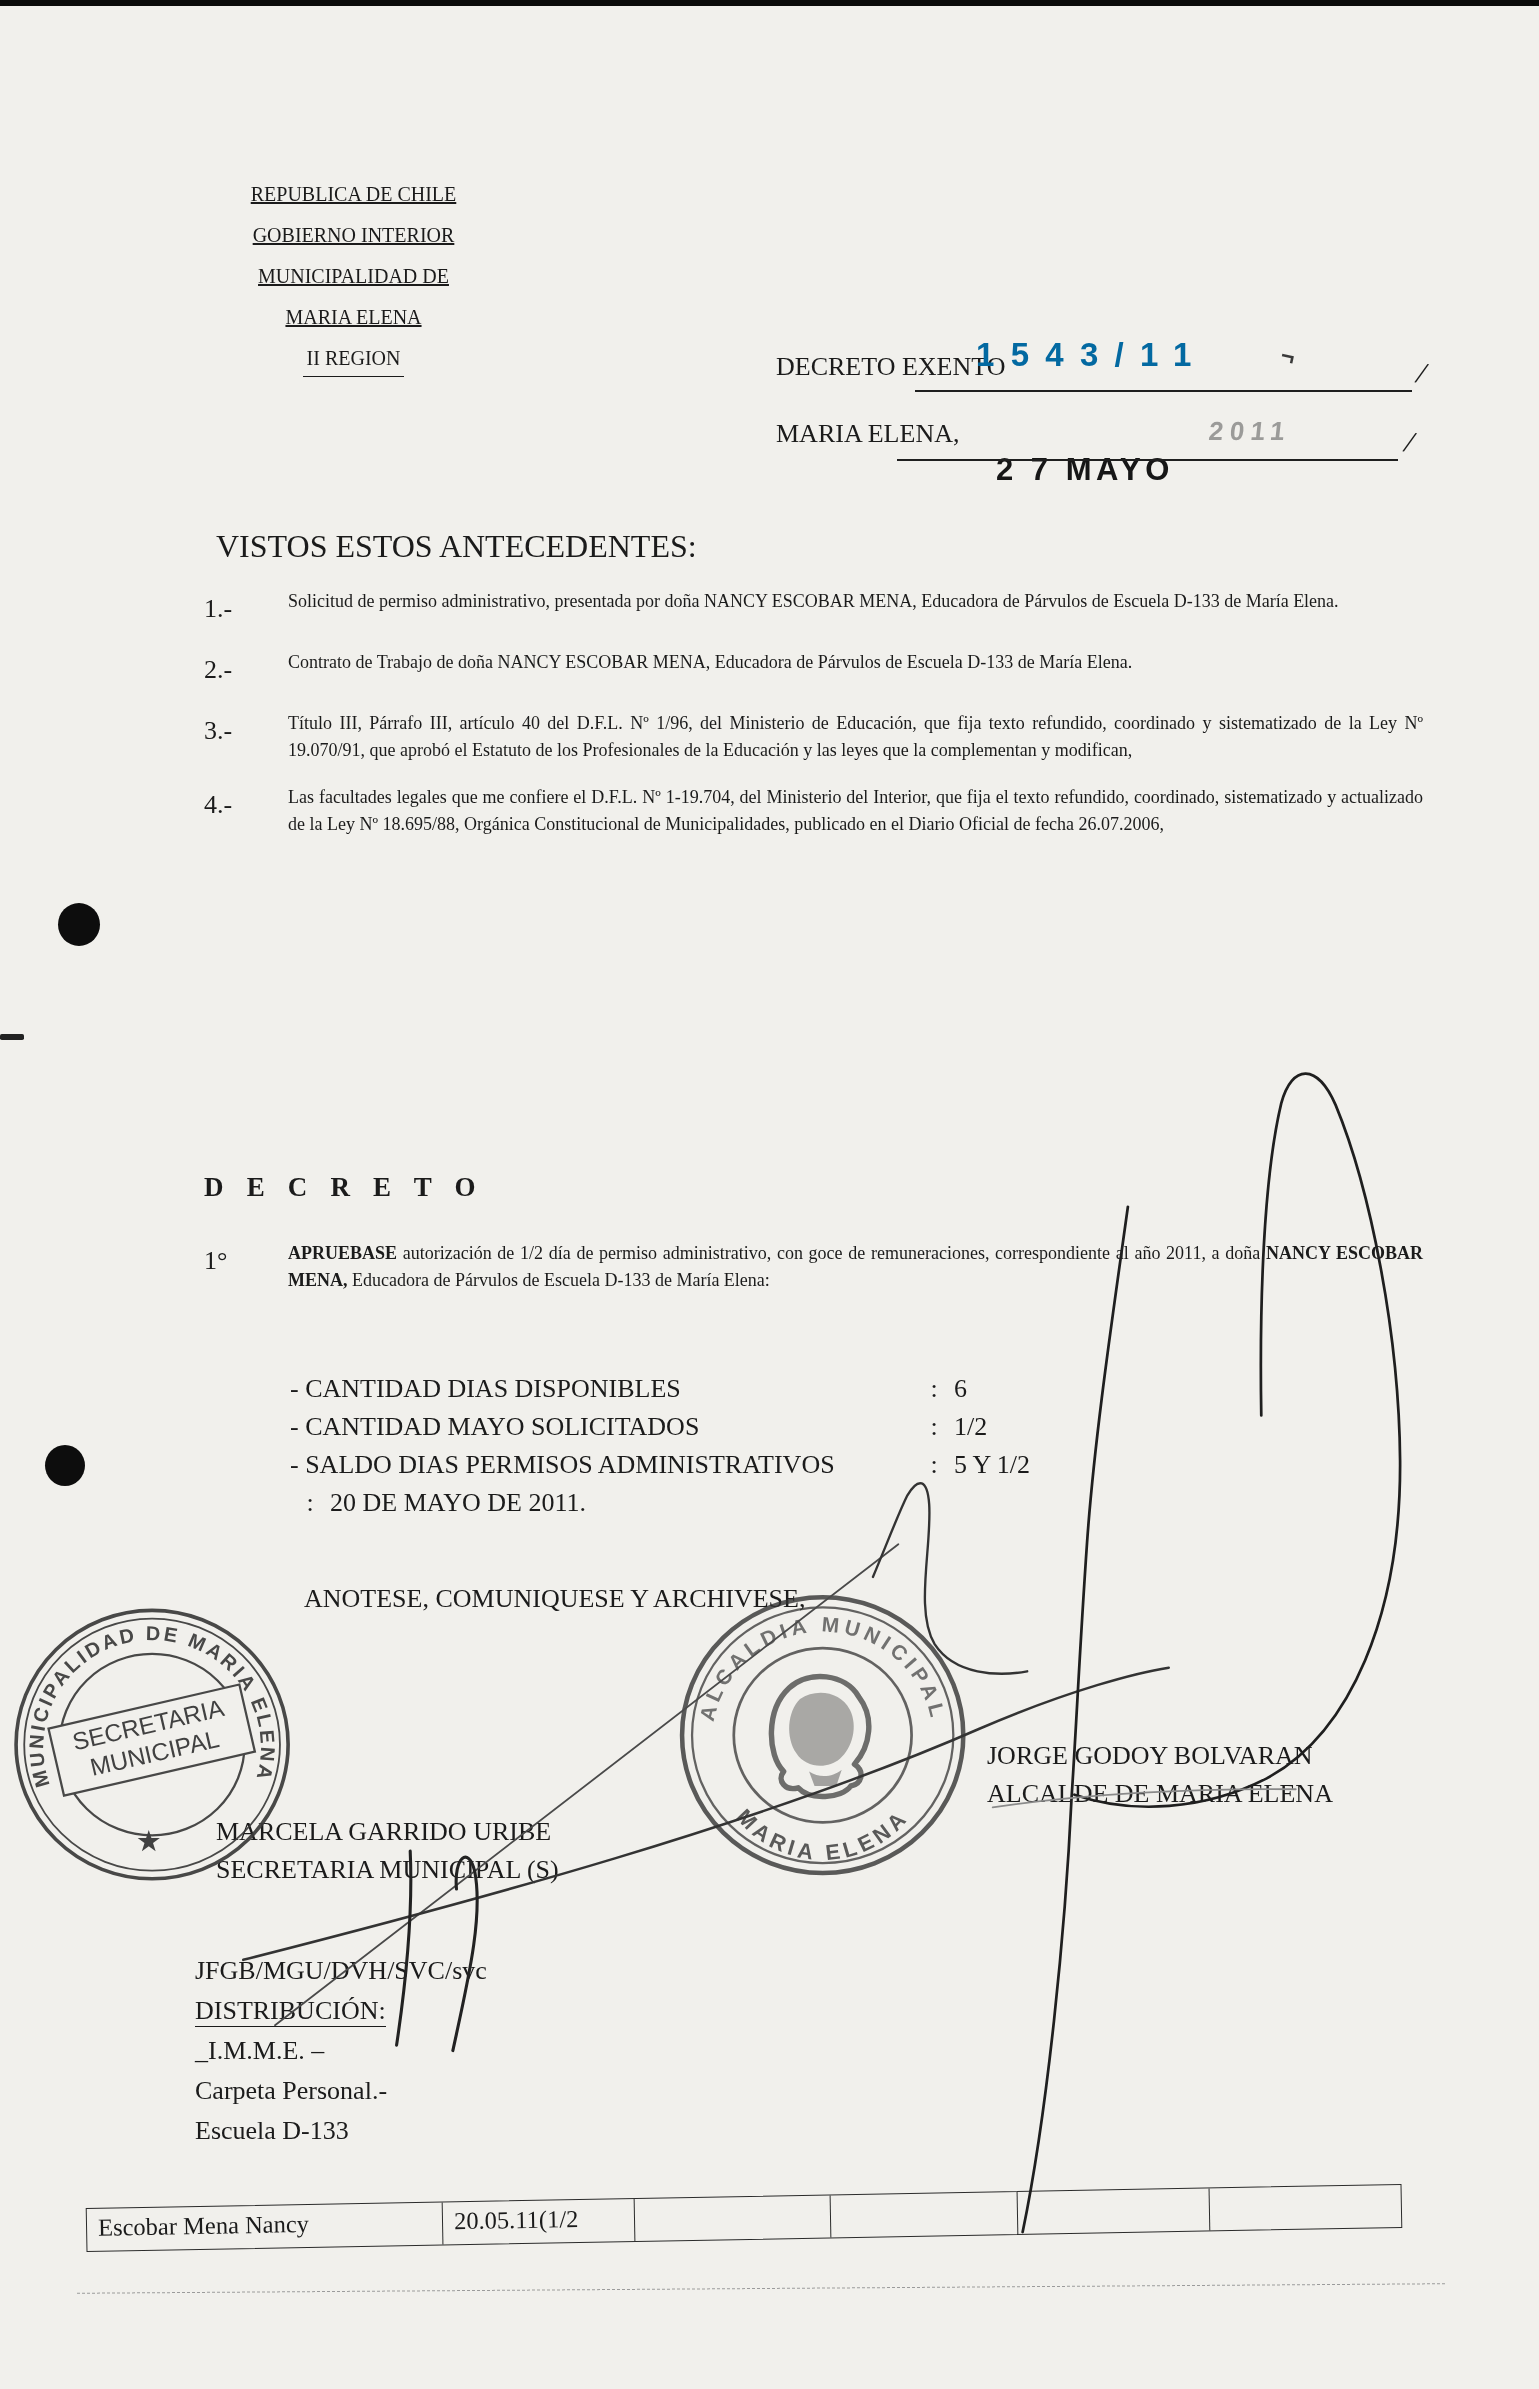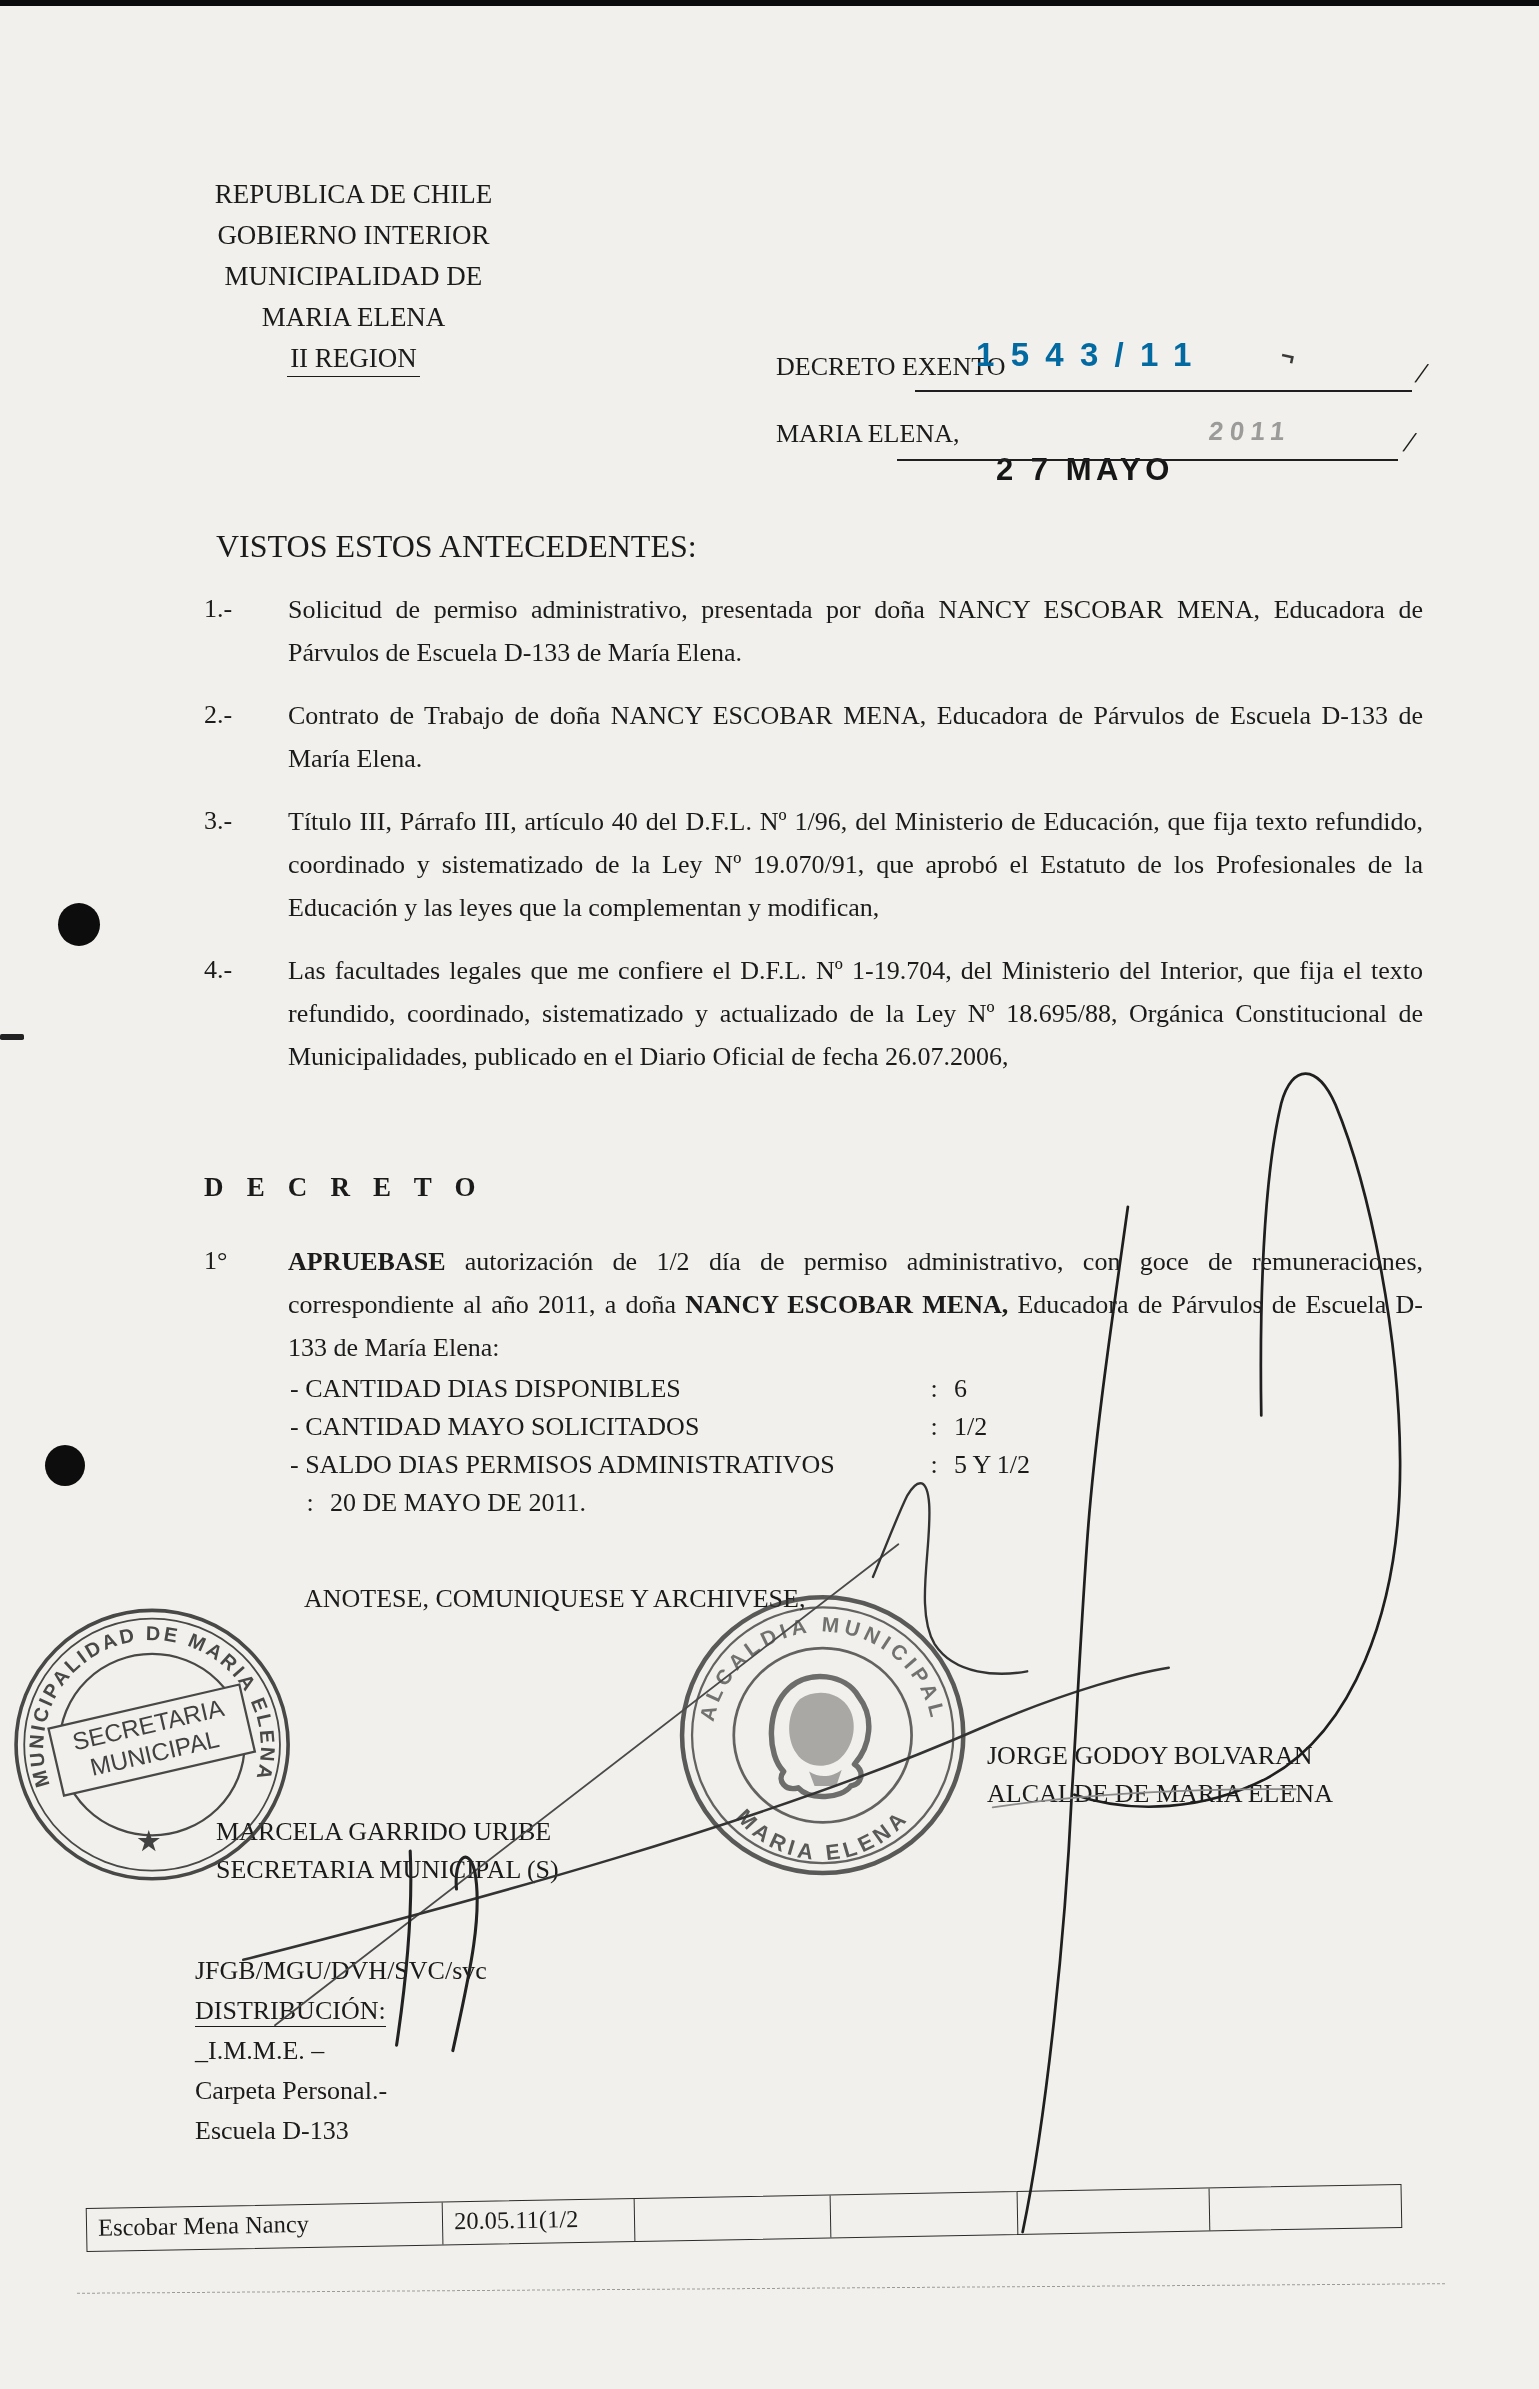--- a/index.html
+++ b/index.html
@@ -3,34 +3,34 @@
 <meta charset="utf-8">
 <style>
   html,body{margin:0;padding:0;background:#888;}
   .page{
     position:relative;width:1539px;height:2389px;margin:0 auto;
     background:#f1f0ec;overflow:hidden;
     font-family:"Liberation Serif","DejaVu Serif",serif;color:#1b1b1b;
   }
   .abs{position:absolute;}
   .topbar{position:absolute;top:0;left:0;width:1539px;height:6.4px;background:#0b0b0b;}
-  .letterhead{left:201px;top:174px;width:305px;text-align:center;font-size:27px;line-height:41px;}
+  .letterhead{left:201px;top:174px;width:305px;text-align:center;font-size:20px;line-height:41px;text-decoration:underline;}
   .hl-under span{border-bottom:1.8px solid #1b1b1b;padding:0 3.6px 0.9px 3.6px;display:inline-block;line-height:33px;}
   .lbl{font-size:26px;}
   .stampnum{font-family:"Liberation Sans","DejaVu Sans",sans-serif;font-weight:bold;font-size:33px;letter-spacing:16.3px;color:#0369a1;}
   .stampdate{font-family:"Liberation Sans","DejaVu Sans",sans-serif;font-weight:bold;font-size:31px;letter-spacing:4.5px;color:#161616;}
   .stampfade{font-family:"Liberation Sans","DejaVu Sans",sans-serif;font-weight:bold;font-size:26px;letter-spacing:6.4px;color:#565656;opacity:.55;transform:skewX(-6deg);}
   .fillline{border-bottom:2.7px solid #1f1f1f;height:0;}
   .hslash{font-size:30px;font-style:italic;transform:rotate(8deg);}
   .numark{font-family:"Liberation Sans",sans-serif;font-weight:bold;font-size:23.6px;opacity:.85;transform:rotate(12deg);}
   .vtitle{font-size:32px;margin-left:12px;}
   .list{left:204px;top:588px;width:1219px;}
   .item{display:flex;margin-bottom:20px;}
   .inum{width:84px;flex:0 0 84px;font-size:26px;line-height:41px;}
-  .itxt{flex:1;font-size:26px;line-height:43px;text-align:justify;}
+  .itxt{flex:1;font-size:18px;line-height:27px;text-align:justify;}
   .b{font-weight:bold;}
   .dheading{font-size:27px;font-weight:bold;letter-spacing:8.2px;}
   .details .drow{display:flex;height:38px;font-size:26px;}
   .details .dlab{width:624px;flex:0 0 624px;}
   .details .dsep{width:40px;flex:0 0 40px;text-align:center;}
   .closing{font-size:26px;}
   .nameblk{font-size:26px;line-height:38px;}
   .footerblk{font-size:26px;line-height:40px;}
   .u{border-bottom:1.8px solid #1b1b1b;padding-bottom:0.9px;}
   .btable{

